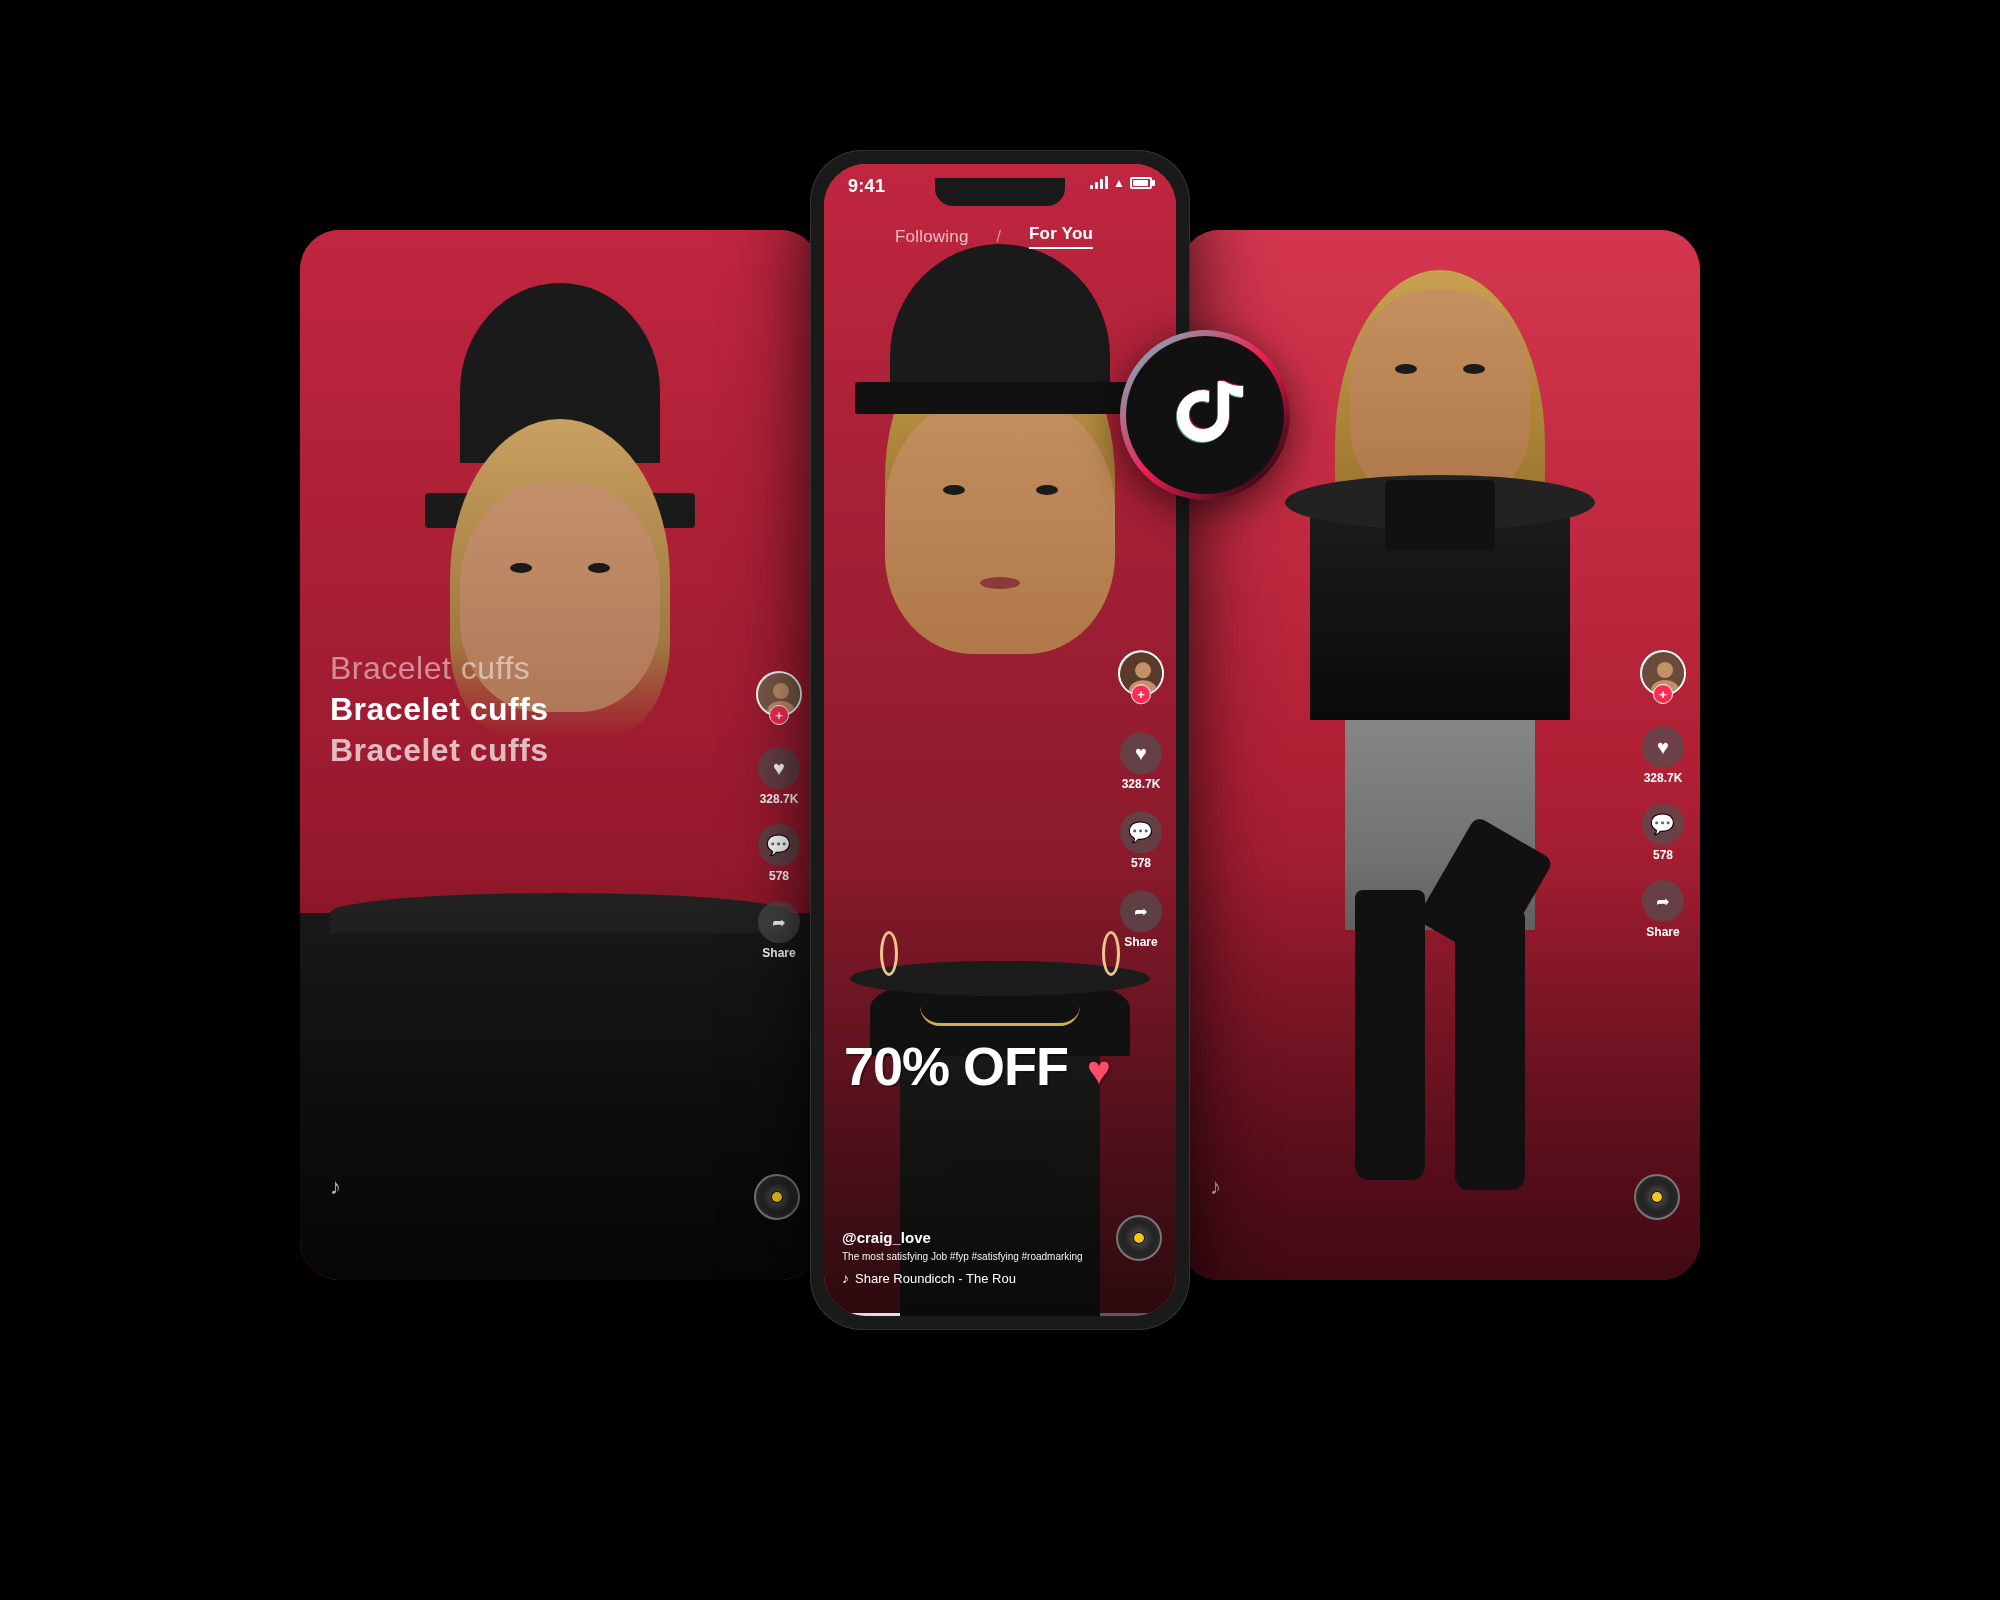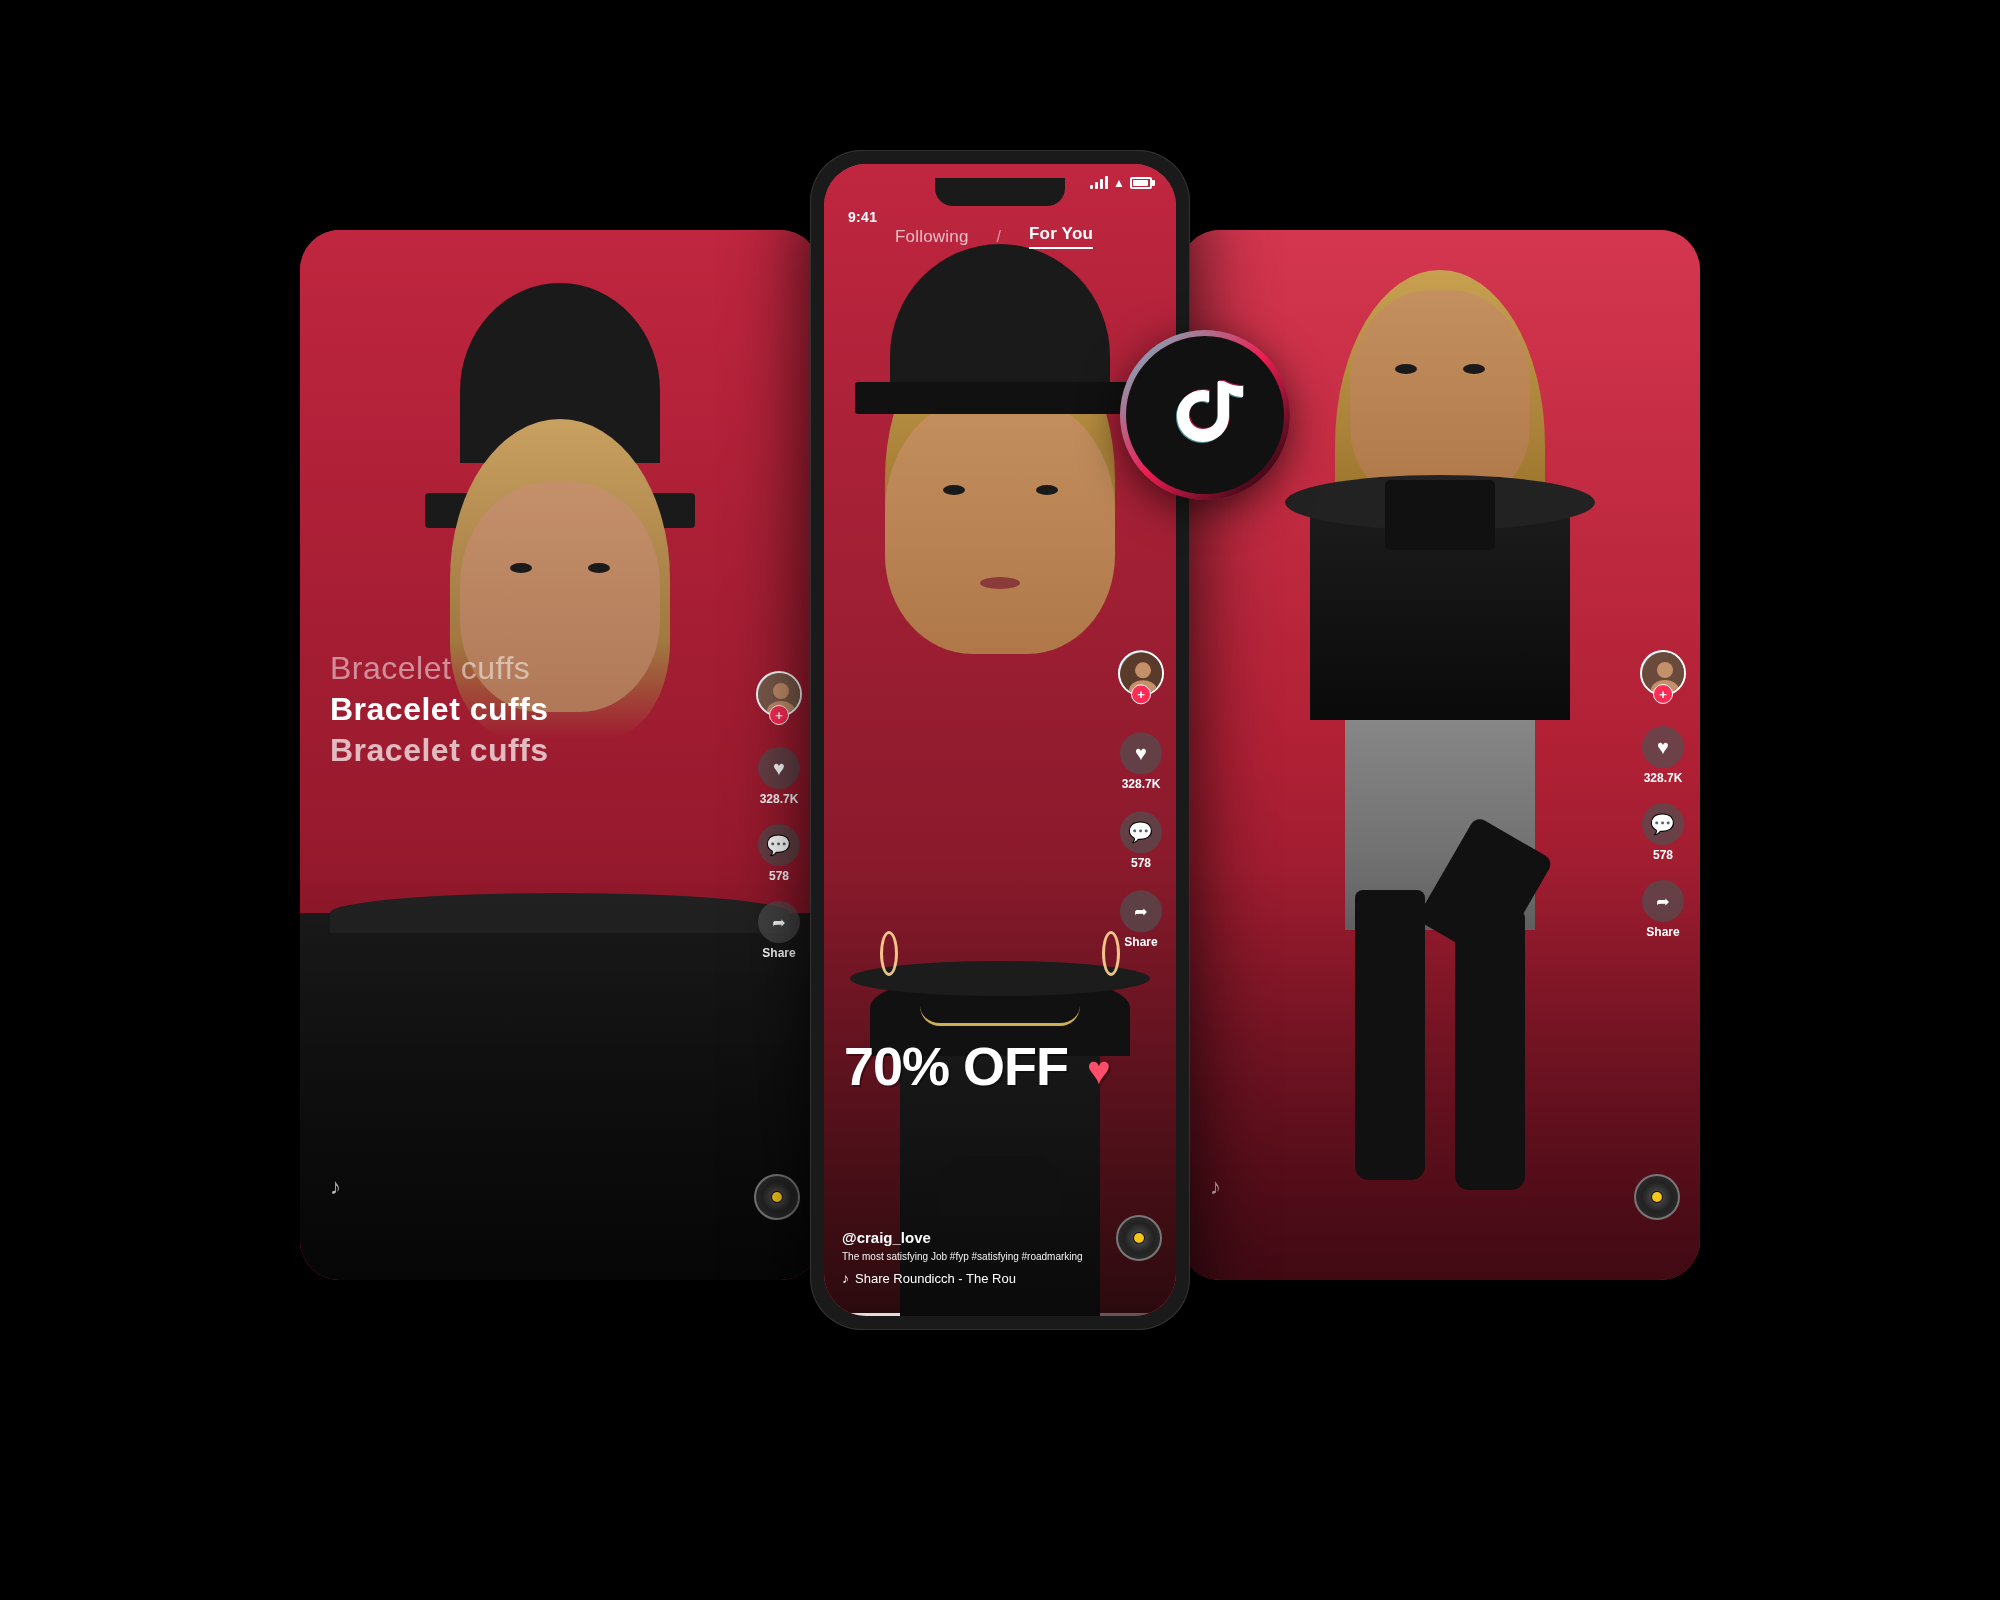--- a/index.html
+++ b/index.html
@@ -104,25 +104,24 @@
       right: 0;
       height: 52px;
       display: flex;
       align-items: flex-start;
       justify-content: space-between;
       padding: 12px 24px 0;
       z-index: 15;
     }
 
     .status-time {
-      font-size: 14px;
+      font-size: 18px;
       font-weight: 600;
       color: #fff;
       letter-spacing: 0.3px;
-      margin-top: 33px;
     }
 
     .status-icons {
       display: flex;
       align-items: center;
       gap: 5px;
     }
 
     .signal-bars {
       display: flex;

